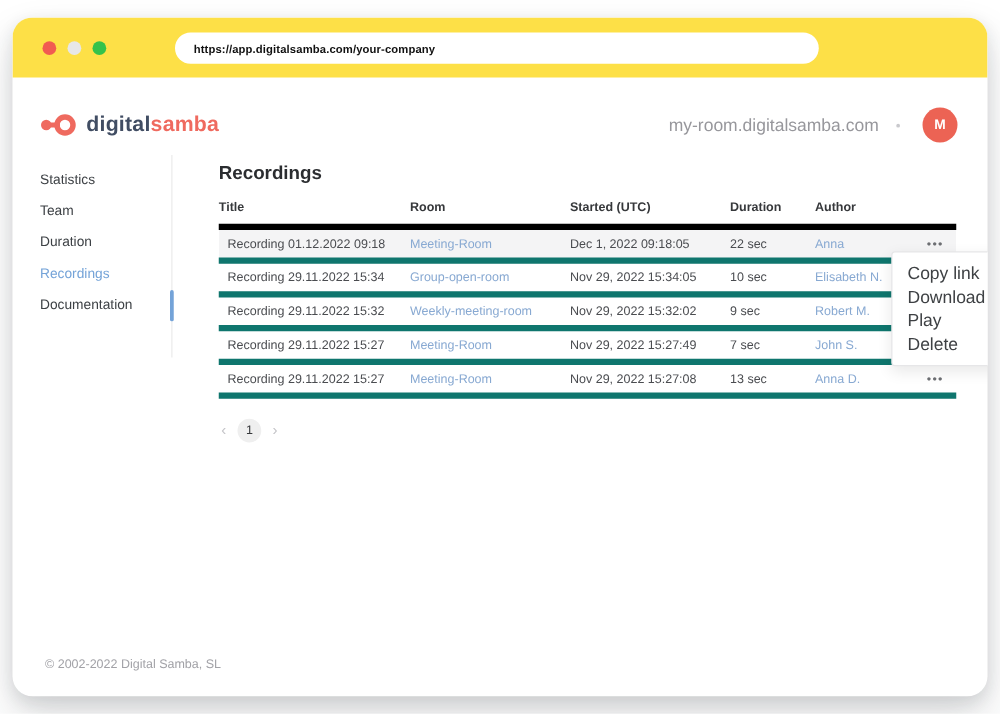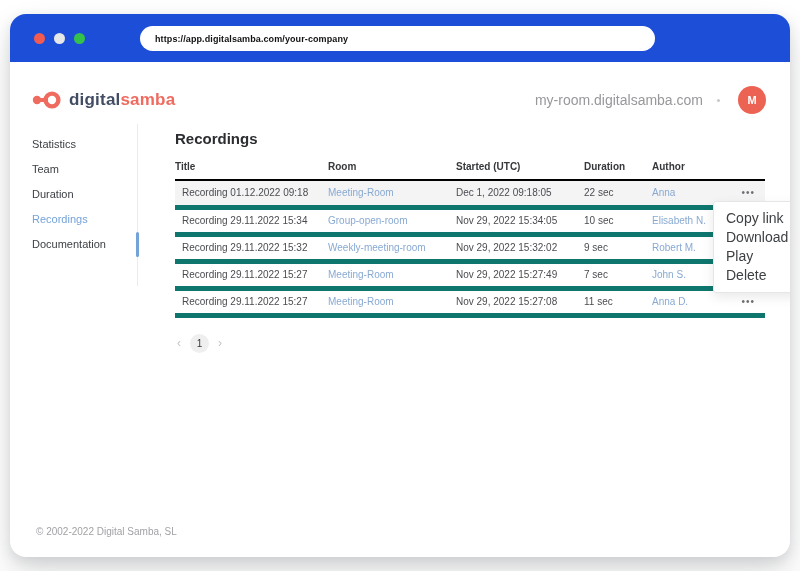--- a/index.html
+++ b/index.html
@@ -8,21 +8,21 @@
 
   .stage { position:relative; width:800px; height:571px; background:#ffffff; }
 
   .window {
     position:absolute; left:10px; top:14px; width:780px; height:543px;
     border-radius:16px; background:#ffffff; overflow:hidden;
     box-shadow:0 16px 32px rgba(30,35,45,.16), 0 4px 12px rgba(30,35,45,.10);
   }
 
   
-  .chrome { position:relative; height:48px; background:#1d4ed8; }
+  .chrome { position:relative; height:48px; background:#fde047; }
   .lights { position:absolute; left:24px; top:19px; display:flex; gap:9px; }
   .light { width:11px; height:11px; border-radius:50%; }
   .light.red { background:#f15b51; }
   .light.white { background:#e7e7e7; }
   .light.green { background:#35c24b; }
   .url-bar {
     position:absolute; left:130px; top:12px; width:515px; height:25px;
     background:#ffffff; border-radius:13px; display:flex; align-items:center;
     padding-left:15px;
   }
@@ -48,21 +48,21 @@
   .sidebar li.active { color:#74a3d8; }
   .indicator { position:absolute; right:-2px; top:108px; width:3px; height:25px; background:#74a3d8; border-radius:2px; }
 
   .content { flex:1; position:relative; padding:6px 25px 0 37px; }
   .page-title { font-size:15px; font-weight:bold; color:#2b2d30; margin-bottom:14px; }
 
   table { width:590px; border-collapse:collapse; table-layout:fixed; }
   col.c-title { width:153px; } col.c-room { width:128px; } col.c-start { width:128px; }
   col.c-dur { width:68px; } col.c-auth { width:76px; } col.c-act { width:37px; }
   thead th { text-align:left; font-size:10px; font-weight:bold; color:#36383b;
-             padding:0 4px 7px 0; border-bottom:2px solid #000000; }
+             padding:0 4px 7px 0; border-bottom:5px solid #000000; }
   tbody td { height:27px; font-size:10px; color:#4a4c50; border-bottom:5px solid #0f766e; padding-right:4px;
              white-space:nowrap; overflow:hidden; }
   tbody tr.highlighted { background:#f4f4f5; }
   td.cell-title { padding-left:7px; }
   tr.highlighted td.cell-title { padding-left:7px; }
   a.tbl-link { color:#88a9d2; text-decoration-color:#b9cde6; cursor:pointer; }
   td.cell-actions { text-align:right; padding-right:10px; }
   .dots { color:#6d6f73; font-size:10px; letter-spacing:1px; cursor:pointer; user-select:none; }
 
   
@@ -178,21 +178,21 @@
     <td><a class="tbl-link">Meeting-Room</a></td>
     <td>Nov 29, 2022 15:27:49</td>
     <td>7 sec</td>
     <td><a class="tbl-link">John S.</a></td>
     <td class="cell-actions"><span class="dots">•••</span></td>
   </tr>
               <tr>
     <td class="cell-title">Recording 29.11.2022 15:27</td>
     <td><a class="tbl-link">Meeting-Room</a></td>
     <td>Nov 29, 2022 15:27:08</td>
-    <td>11 sec</td>
+    <td>13 sec</td>
     <td><a class="tbl-link">Anna D.</a></td>
     <td class="cell-actions"><span class="dots">•••</span></td>
   </tr>
             </tbody>
         </table>
 
         <div class="context-menu" id="context-menu">
             <div class="menu-item">Copy link</div>
             <div class="menu-item">Download</div>
             <div class="menu-item">Play</div>

